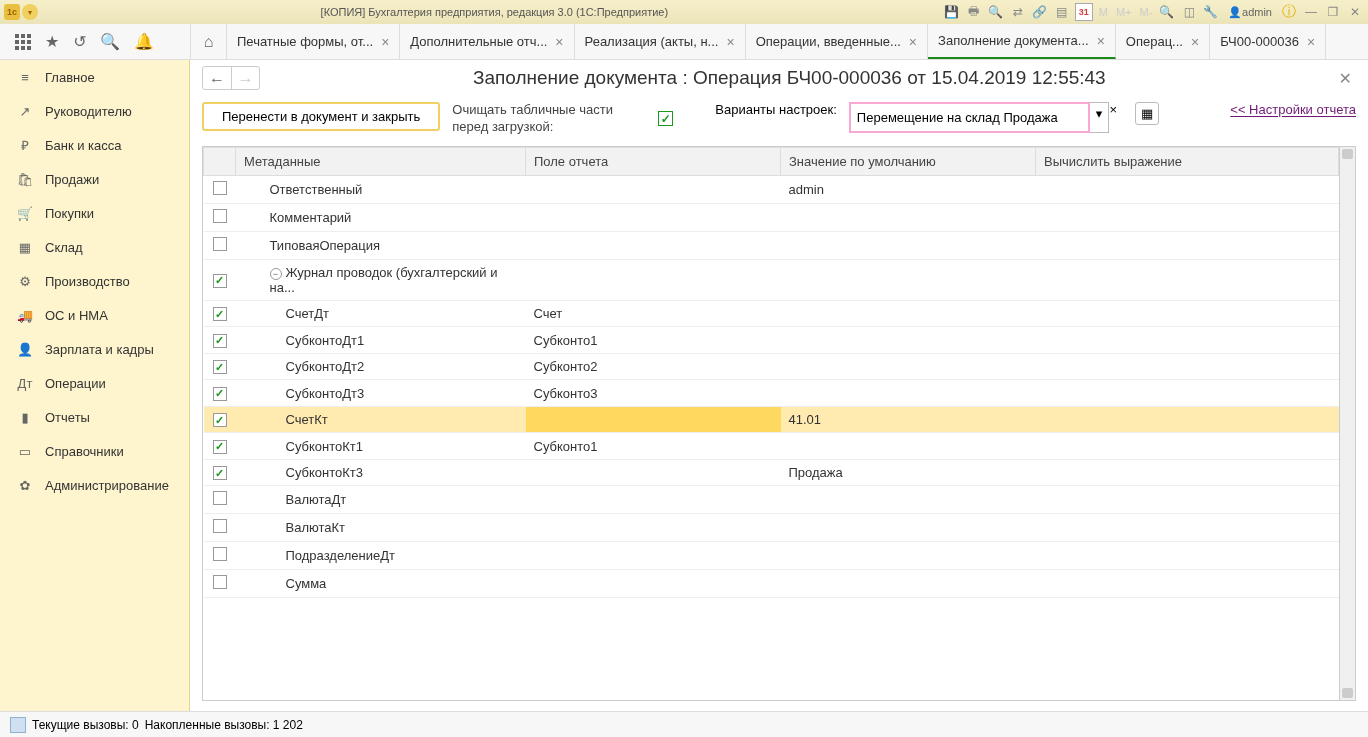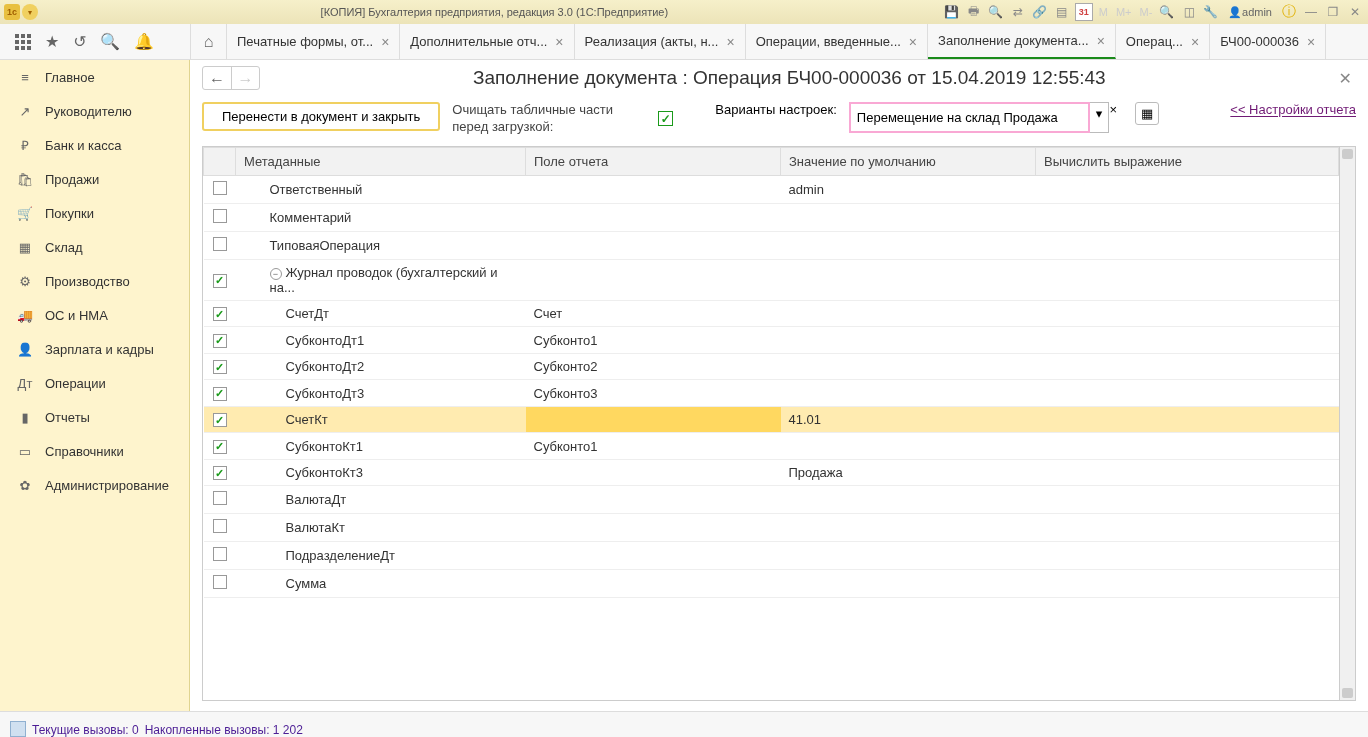--- a/index.html
+++ b/index.html
@@ -69,21 +69,21 @@
   .tbl td { border-bottom: 1px solid #eee; padding: 5px 8px; color: #333; }
   .tbl tr.selected td { background: #ffebb0; }
   .tbl tr.selected td.pole-cell { background: #ffd860; }
   .cb-box { width: 14px; height: 14px; border: 1px solid #999; display: inline-flex; align-items: center; justify-content: center; font-size: 11px; color: #1a9a1a; font-weight: bold; background: #fff; }
   .cb-box.checked::after { content: "✓"; }
   .tree-toggle { display:inline-block; width: 12px; height: 12px; border: 1px solid #999; border-radius: 50%; font-size: 9px; line-height: 10px; text-align: center; margin-right: 4px; color: #666; }
   .indent-2 { padding-left: 34px !important; }
   .indent-3 { padding-left: 50px !important; }
 
   
-  .statusbar { height: 26px; background: #f7f7f7; border-top: 1px solid #ddd; display: flex; align-items: flex-end; padding: 0 10px; font-size: 12px; color: #4c1d95; gap: 6px; }
+  .statusbar { height: 26px; background: #f7f7f7; border-top: 1px solid #ddd; display: flex; align-items: center; padding: 0 10px; font-size: 12px; color: #000000; gap: 6px; }
   .stat-icon { width: 16px; height: 16px; background: #d0e0f0; border: 1px solid #90b0d0; }
 </style>
 </head>
 <body>
 
 <div class="titlebar">
   <div class="logo">1с</div>
   <div class="down-arrow">▾</div>
   <div class="title-text">[КОПИЯ] Бухгалтерия предприятия, редакция 3.0  (1С:Предприятие)</div>
   <div class="right-icons">

